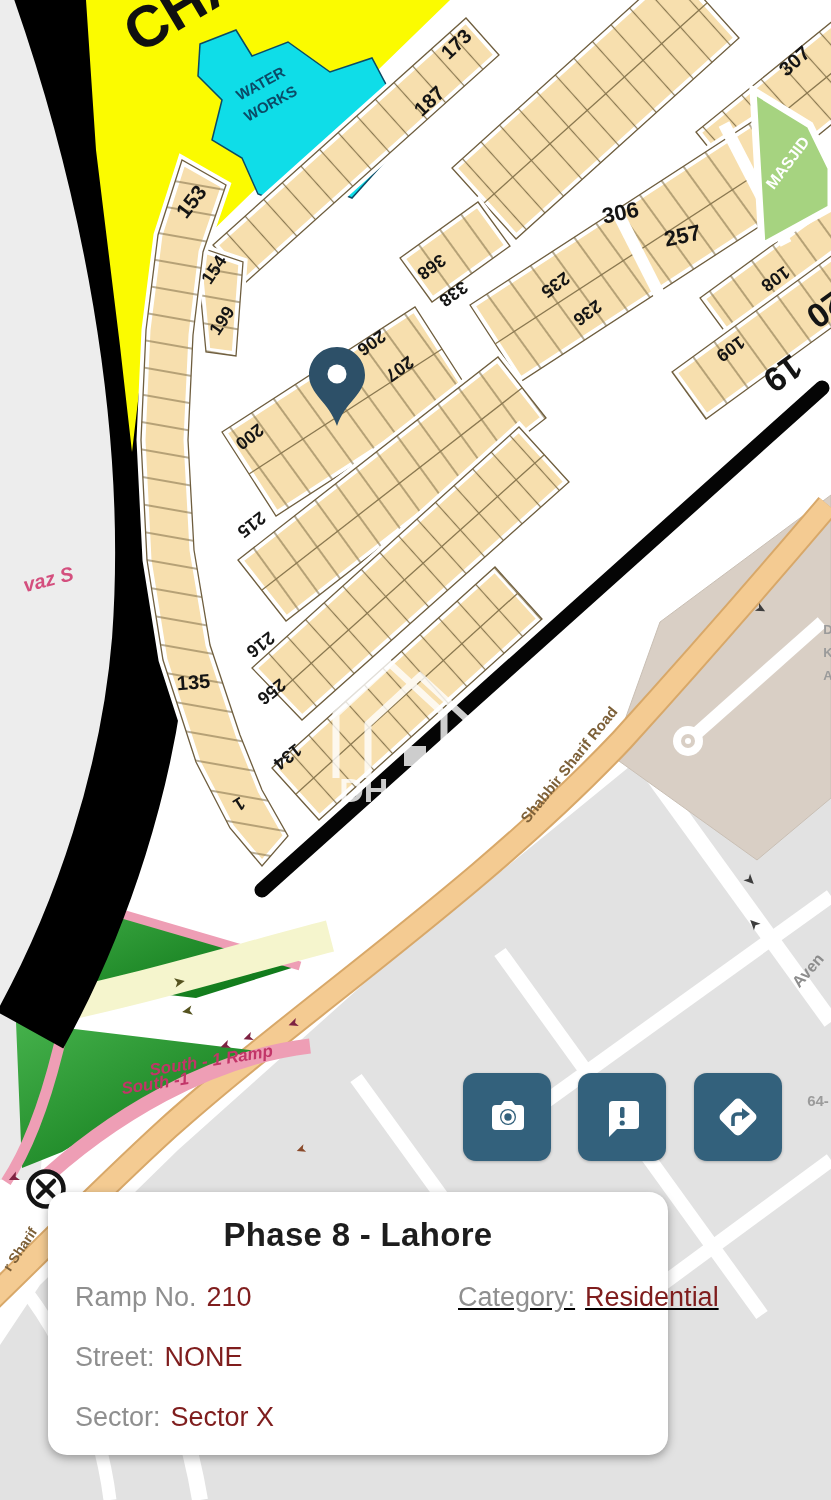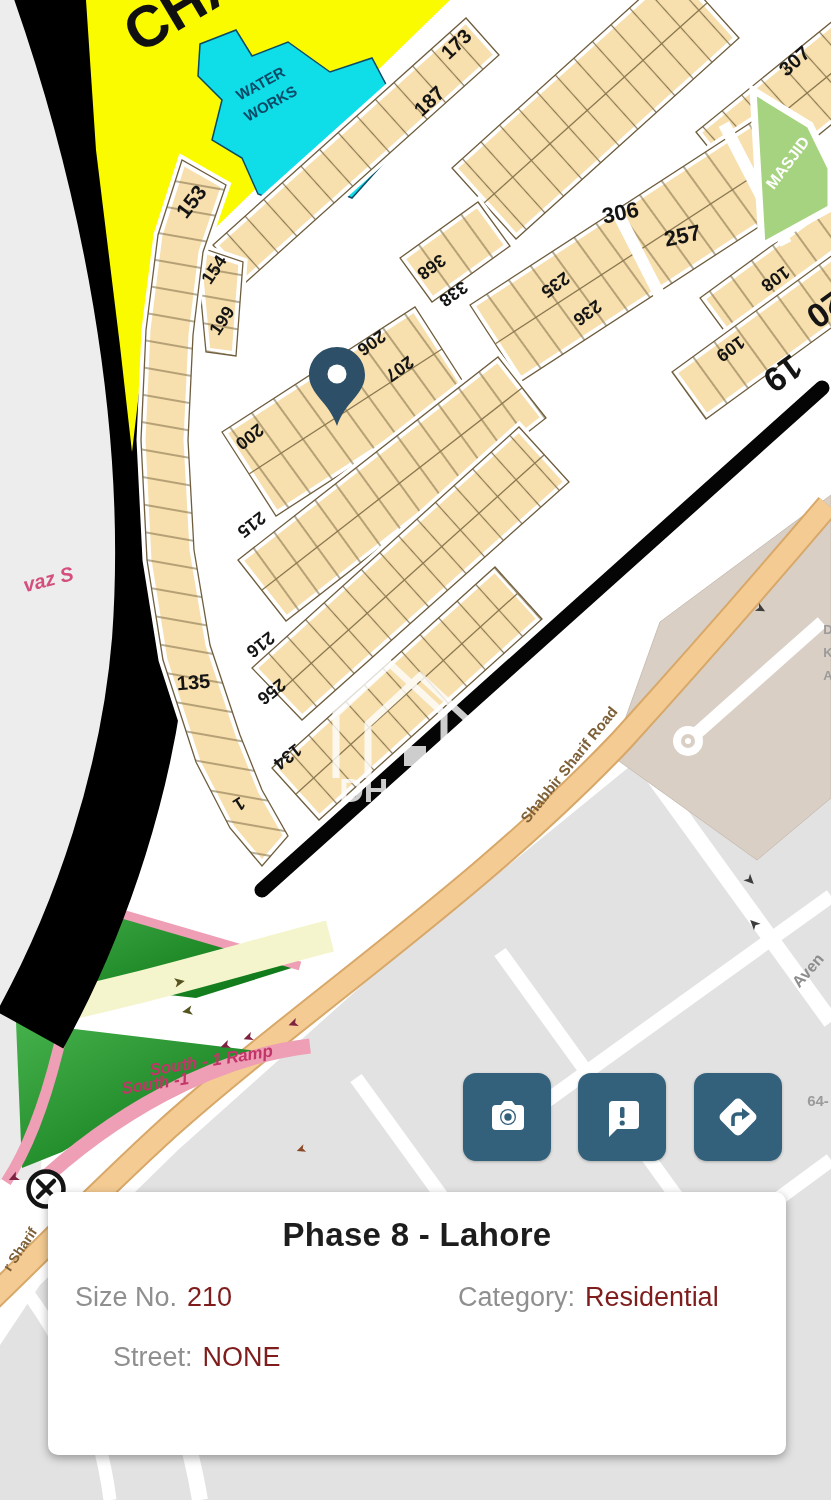--- a/index.html
+++ b/index.html
@@ -4,28 +4,28 @@
 <style>
   html,body{margin:0;padding:0;background:#fff;}
   #screen{position:relative;width:831px;height:1500px;overflow:hidden;
           font-family:"Liberation Sans",sans-serif;background:#fff;}
   #map-svg{position:absolute;left:0;top:0;}
   .btn{position:absolute;top:1073px;width:88px;height:88px;border-radius:13px;
        background:#33617c;display:flex;align-items:center;justify-content:center;
        box-shadow:0 1px 3px rgba(0,0,0,.25);cursor:pointer;}
   #btn-camera{left:463px;} #btn-feedback{left:578px;} #btn-directions{left:694px;}
   #close-btn{position:absolute;left:24px;top:1167px;width:44px;height:44px;cursor:pointer;}
-  #info-card{position:absolute;left:48px;top:1192px;width:738px;height:263px;
-             background:#ffffff;border-radius:10px;box-shadow:0 3px 10px rgba(0,0,0,.35);}
+  #info-card{position:absolute;left:48px;top:1192px;width:620px;height:263px;
+             background:#ffffff;border-radius:19px;box-shadow:0 3px 10px rgba(0,0,0,.35);}
   #card-title{position:absolute;left:0;top:24px;width:100%;text-align:center;
               font-size:33px;font-weight:700;color:#1d1d1d;letter-spacing:.3px;}
   .row{position:absolute;font-size:27px;white-space:nowrap;}
   .lbl{color:#8f8f8f;} .val{color:#7f1d1d;margin-left:10px;}
-  .c1{left:27px;} .c2{left:410px;}
-  .r1{top:90px;} .r2{top:150px;margin-left:38px;} .r3{top:210px;}
+  .c1{left:27px;} .c2{left:410px;text-decoration:underline;}
+  .r1{top:90px;} .r2{top:150px;} .r3{top:210px;}
 </style>
 </head>
 <body>
 
 <div id="screen">
 
 <svg id="map-svg" width="831" height="1500" viewBox="0 0 831 1500">
   <defs>
     <pattern id="p36" width="26" height="26" patternUnits="userSpaceOnUse" patternTransform="rotate(-36)">
       <path d="M13,0 V26" stroke="#8a7850" stroke-width="1.2"></path>
@@ -223,23 +223,26 @@
 <div id="close-btn">
   <svg width="44" height="44" viewBox="0 0 44 44">
     <circle cx="22" cy="22" r="17.5" fill="#ffffff" stroke="#141414" stroke-width="4.5"></circle>
     <path d="M14,14 L30,30 M30,14 L14,30" stroke="#141414" stroke-width="4.5" stroke-linecap="round"></path>
   </svg>
 </div>
 
 <div id="info-card">
   <div id="card-title">Phase 8 - Lahore</div>
   <div class="row c1 r1">
-    <span class="lbl">Size No.</span><span class="val">210</span>
+    <span class="lbl">Ramp No.</span><span class="val">210</span>
   </div>
   <div class="row c2 r1">
     <span class="lbl">Category:</span><span class="val">Residential</span>
   </div>
   <div class="row c1 r2">
     <span class="lbl">Street:</span><span class="val">NONE</span>
   </div>
+  <div class="row c1 r3">
+    <span class="lbl">Sector:</span><span class="val">Sector X</span>
+  </div>
 </div>
 
 </div>
 
 </body></html>

